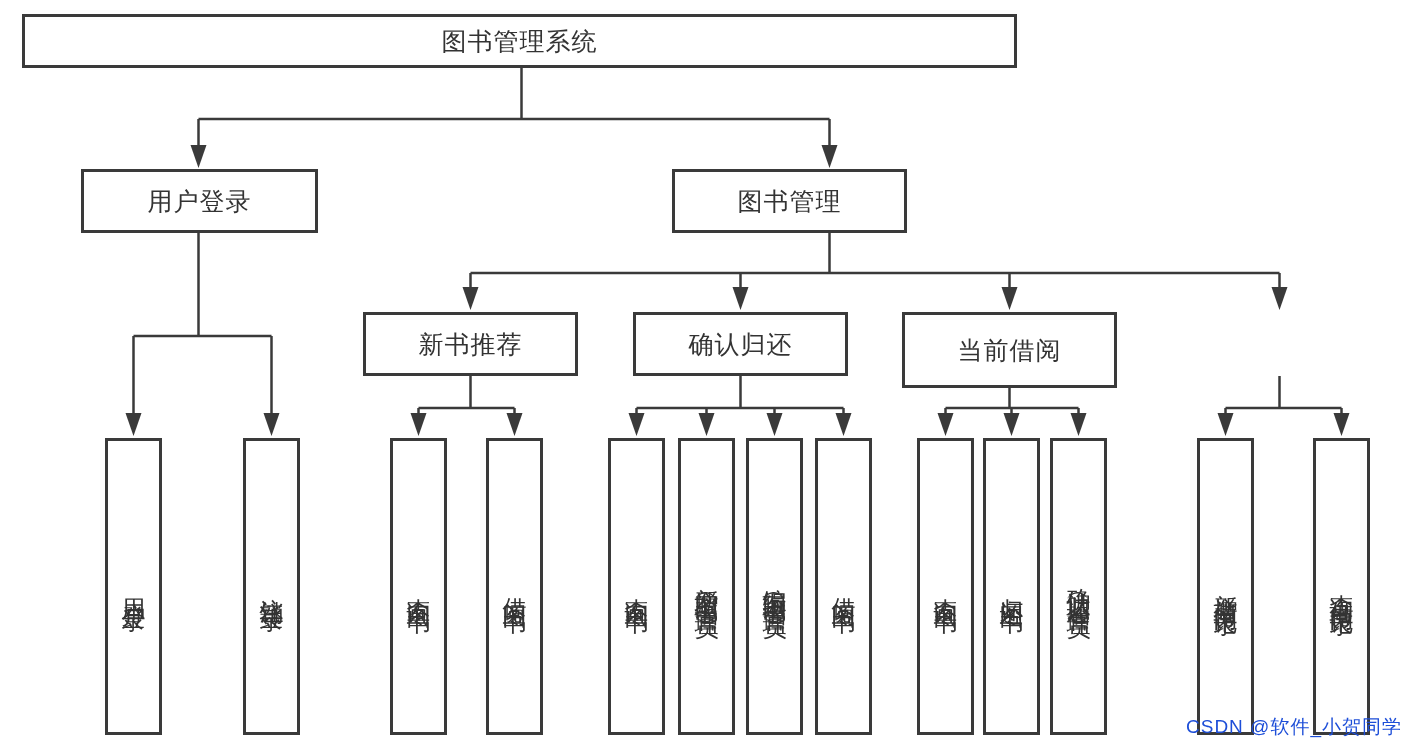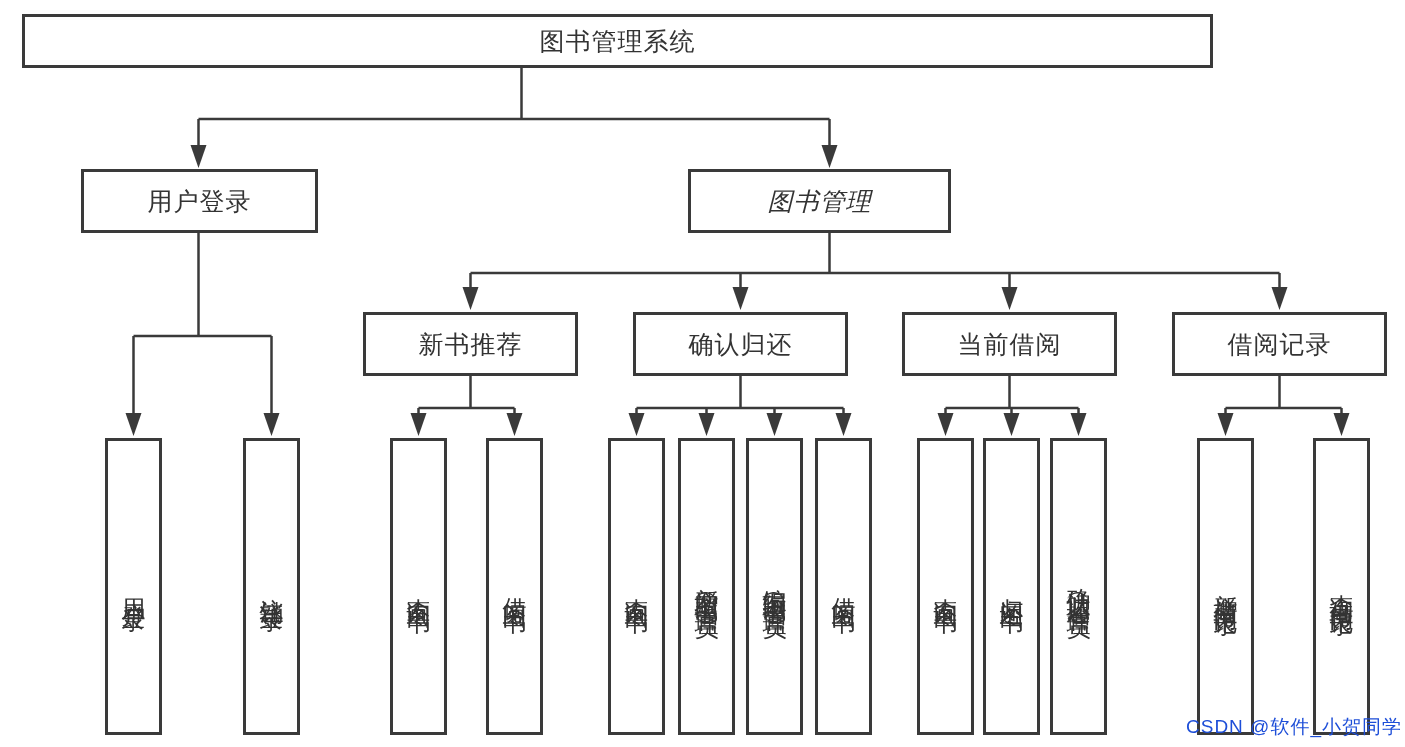--- a/index.html
+++ b/index.html
@@ -112,29 +112,28 @@
       <polygon points="766.5,413 782.5,413 774.5,436"></polygon>
       <polygon points="835.5,413 851.5,413 843.5,436"></polygon>
       <polygon points="937.5,413 953.5,413 945.5,436"></polygon>
       <polygon points="1003.5,413 1019.5,413 1011.5,436"></polygon>
       <polygon points="1070.5,413 1086.5,413 1078.5,436"></polygon>
       <polygon points="1217.5,413 1233.5,413 1225.5,436"></polygon>
       <polygon points="1333.5,413 1349.5,413 1341.5,436"></polygon>
     </g>
   </svg>
 
-  <div class="hbox" style="left:22px;top:14px;width:1191px;height:54px;">图书管理系统</div>
+  <div class="hbox" style="left:22px;top:14px;width:995px;height:54px;">图书管理系统</div>
 
   <div class="hbox" style="left:81px;top:169px;width:237px;height:64px;">用户登录</div>
-  <div class="hbox" style="left:688px;top:169px;width:263px;height:64px;font-style:italic;">图书管理</div>
+  <div class="hbox" style="left:672px;top:169px;width:235px;height:64px;">图书管理</div>
 
   <div class="hbox" style="left:363px;top:312px;width:215px;height:64px;">新书推荐</div>
   <div class="hbox" style="left:633px;top:312px;width:215px;height:64px;">确认归还</div>
-  <div class="hbox" style="left:902px;top:312px;width:215px;height:64px;">当前借阅</div>
-  <div class="hbox" style="left:1172px;top:312px;width:215px;height:64px;">借阅记录</div>
+  <div class="hbox" style="left:902px;top:312px;width:215px;height:76px;">当前借阅</div>
 
   <div class="vbox" style="left:105px;">用户登录</div>
   <div class="vbox" style="left:243px;">注销登录</div>
   <div class="vbox" style="left:390px;">查询图书</div>
   <div class="vbox" style="left:486px;">借阅图书</div>
   <div class="vbox" style="left:608px;">查询图书</div>
   <div class="vbox" style="left:678px;">新增图书（管理员）</div>
   <div class="vbox" style="left:746px;">编辑图书（管理员）</div>
   <div class="vbox" style="left:815px;">借阅图书</div>
   <div class="vbox" style="left:917px;">查询图书</div>

